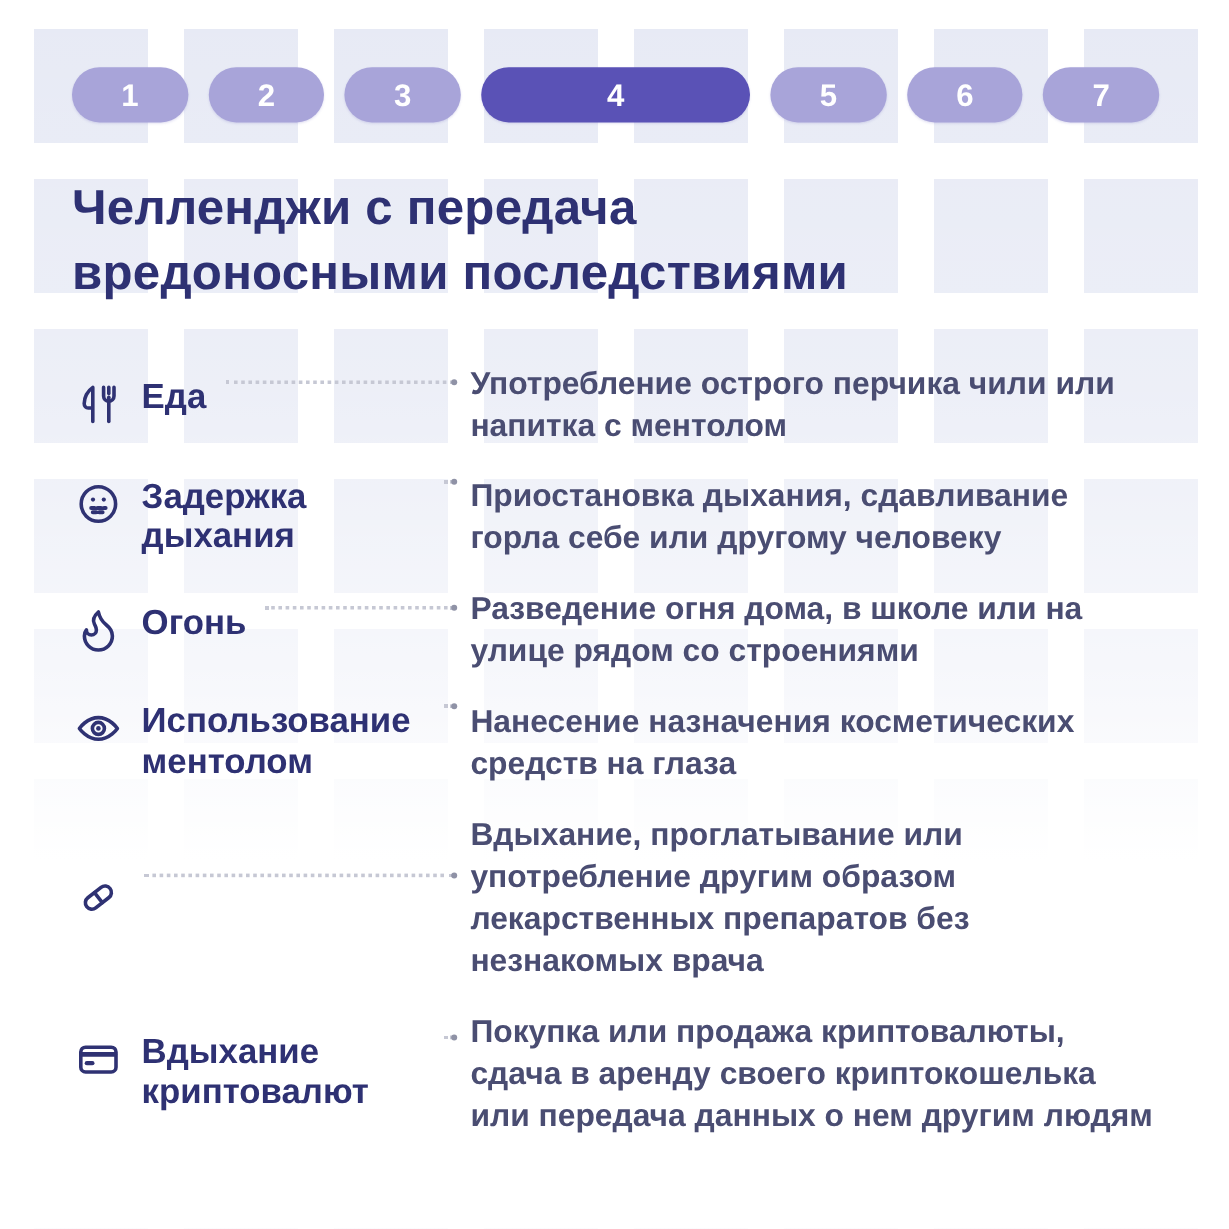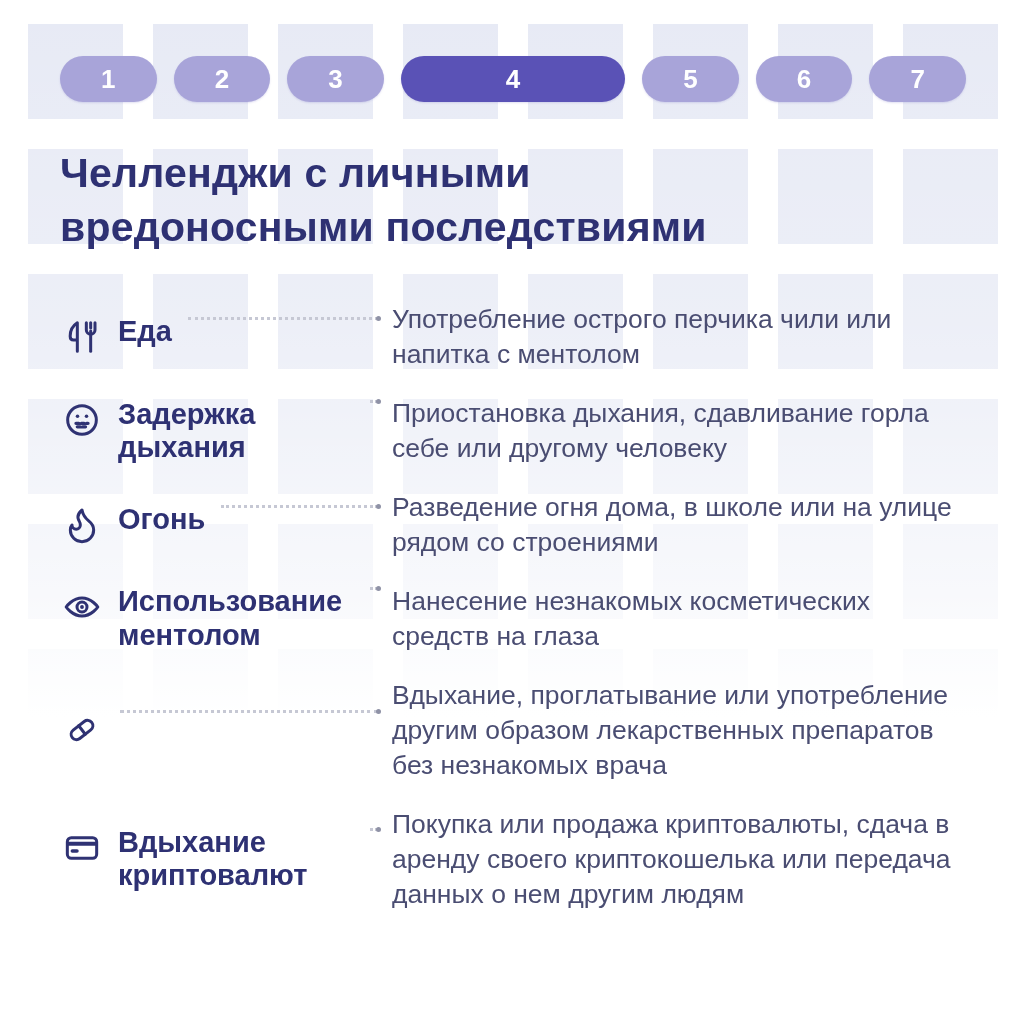--- a/index.html
+++ b/index.html
@@ -48,42 +48,42 @@
   }
   .dots {
     flex:1; min-width:8px; margin:0 14px 0 16px; position:relative;
     border-top:3px dotted #c6c8d4; height:0; top:2px;
   }
   .dots::after {
     content:''; position:absolute; right:-3px; top:-4px;
     width:5px; height:5px; border-radius:50%; background:#8f92a6;
   }
   .desc {
-    flex:1; font-size:26.5px; line-height:1.32; color:#4a4d72;
+    flex:1; font-size:26.5px; line-height:1.32; color:#4a4d72;font-weight:bold;
   }
 </style>
 </head>
 <body>
 
 <div class="page">
   <div class="bg"></div>
 
   <div class="content">
 
     <div class="pagination">
       <div class="pill">1</div>
       <div class="pill">2</div>
       <div class="pill">3</div>
       <div class="pill active">4</div>
       <div class="pill">5</div>
       <div class="pill">6</div>
       <div class="pill">7</div>
     </div>
 
-    <h1 class="title">Челленджи с личными вредоносными последствиями</h1>
+    <h1 class="title">Челленджи с передача вредоносными последствиями</h1>
 
     <div class="list">
 
       <div class="row">
         <div class="lead">
           <span class="icon">
             <svg viewBox="0 0 24 24">
               <path d="M9.2 20.5V3.5C6.4 5.3 4.9 8.7 4.9 11.5c0 1.5.9 2.3 2 2.3h2.3"></path>
               <path d="M14.6 3.5v4.3a2.6 2.6 0 0 0 5.2 0V3.5"></path>
               <line x1="17.2" y1="3.5" x2="17.2" y2="6.6"></line>
@@ -131,21 +131,21 @@
           <span class="icon">
             <svg viewBox="0 0 24 24">
               <path d="M2.5 12S6.2 6.6 12 6.6 21.5 12 21.5 12 17.8 17.4 12 17.4 2.5 12 2.5 12z"></path>
               <circle cx="12" cy="12" r="3"></circle>
               <circle cx="12" cy="12" r="1.15" fill="#2f3273" stroke="none"></circle>
             </svg>
           </span>
           <span class="label">Использование ментолом</span>
           <span class="dots"></span>
         </div>
-        <div class="desc">Нанесение незнакомых косметических средств на глаза</div>
+        <div class="desc">Нанесение назначения косметических средств на глаза</div>
       </div>
 
       <div class="row">
         <div class="lead">
           <span class="icon">
             <svg viewBox="0 0 24 24">
               <g transform="rotate(-38 12 12)">
                 <rect x="4.6" y="8.8" width="14.8" height="6.4" rx="3.2"></rect>
                 <line x1="12" y1="8.8" x2="12" y2="15.2"></line>
               </g>

